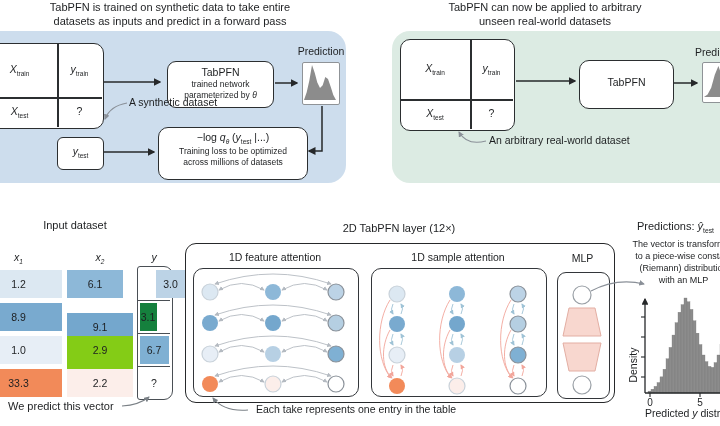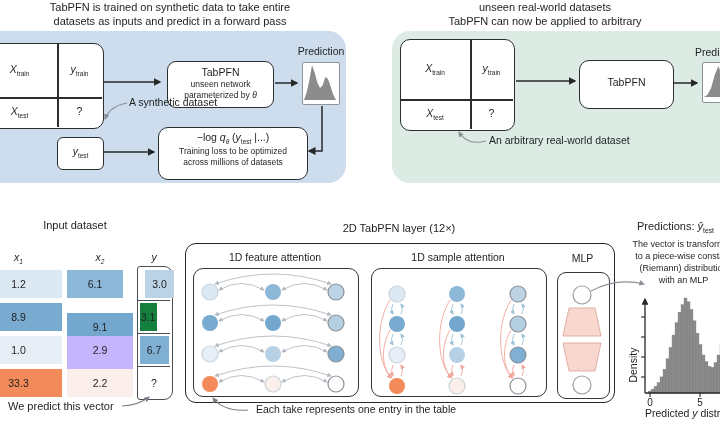--- a/index.html
+++ b/index.html
@@ -33,42 +33,42 @@
 <div class="wbox" style="left:-18px;top:43px;width:120px;height:84px;border-radius:0 10px 10px 0"></div>
 <div class="thinline" style="left:57px;top:43px;width:1.5px;height:84px"></div>
 <div class="thinline" style="left:-18px;top:97px;width:120px;height:1.5px"></div>
 <div class="abs ctr t10" style="left:-18px;top:63px;width:75px"><span class="it">X</span><sub>train</sub></div>
 <div class="abs ctr t10" style="left:57px;top:63px;width:45px"><span class="it">y</span><sub>train</sub></div>
 <div class="abs ctr t10" style="left:-18px;top:105px;width:75px"><span class="it">X</span><sub>test</sub></div>
 <div class="abs ctr t10" style="left:57px;top:105px;width:45px">?</div>
 
 <div class="wbox ctr" style="left:167px;top:61px;width:105px;height:45px">
   <div class="t10" style="margin-top:4px">TabPFN</div>
-  <div class="t85">unseen network</div>
+  <div class="t85">trained network</div>
   <div class="t85"><span>parameterized by </span><span class="it">θ</span></div>
 </div>
 
 <div class="abs ctr t10" style="left:283px;top:45px;width:76px">Prediction</div>
 <div class="abs" style="left:302px;top:62px;width:36px;height:41px;background:#fff;border:1px solid #8f9397;border-radius:2px"></div>
 
 <div class="abs t10" style="left:129px;top:96px">A synthetic dataset</div>
 
 <div class="wbox ctr" style="left:57px;top:137px;width:45px;height:31px;border-radius:6px">
   <div class="t10" style="margin-top:7px"><span class="it">y</span><sub>test</sub></div>
 </div>
 
 <div class="wbox ctr" style="left:158px;top:127px;width:148px;height:51px;border-radius:10px">
   <div class="t10" style="margin-top:3px"><span>−log </span><span class="it">q</span><sub class="it">θ</sub><span> (</span><span class="it">y</span><sub>test</sub><span> |...)</span></div>
   <div class="t85">Training loss to be optimized</div>
   <div class="t85">across millions of datasets</div>
 </div>
 
 <div class="abs ctr t11" style="left:395px;top:3;width:300px">
+  <div>TabPFN can now be applied to arbitrary</div>
   <div>unseen real-world datasets</div>
-  <div>TabPFN can now be applied to arbitrary</div>
 </div>
 
 <div class="panel" style="left:392px;top:31px;width:348px;height:152px;background:#dcebe3"></div>
 
 <div class="wbox" style="left:400px;top:39px;width:113px;height:90px;border-radius:10px"></div>
 <div class="thinline" style="left:470px;top:39px;width:1.5px;height:90px"></div>
 <div class="thinline" style="left:400px;top:99px;width:113px;height:1.5px"></div>
 <div class="abs ctr t10" style="left:400px;top:62px;width:70px"><span class="it">X</span><sub>train</sub></div>
 <div class="abs ctr t10" style="left:470px;top:62px;width:43px"><span class="it">y</span><sub>train</sub></div>
 <div class="abs ctr t10" style="left:400px;top:107px;width:70px"><span class="it">X</span><sub>test</sub></div>
@@ -90,26 +90,26 @@
 <div class="abs ctr t10 it" style="left:137px;top:251px;width:34px"><span>y</span><sub></sub></div>
 
 <div class="abs" style="left:137px;top:266px;width:34px;height:132px;border:1.4px solid #4a4f55;border-radius:3px 9px 9px 3px"></div>
 <div class="abs" style="left:138px;top:300px;width:32px;height:1.2px;background:#4a4f55"></div>
 <div class="abs" style="left:138px;top:333px;width:32px;height:1.2px;background:#4a4f55"></div>
 <div class="abs" style="left:138px;top:366px;width:32px;height:1.2px;background:#4a4f55"></div>
 
 <div id="dataset-cells">
     <div class="abs ctr t10" style="left: -25px; top: 270px; width: 87px; height: 28px; line-height: 28px; background: rgb(220, 232, 242);">1.2</div>
     <div class="abs ctr t10" style="left: 67px; top: 270px; width: 56px; height: 28px; line-height: 28px; background: rgb(141, 184, 216);">6.1</div>
-    <div class="abs ctr t10" style="left: 145px; top: 270px; width: 29px; height: 28px; line-height: 28px; background: rgb(188, 211, 230);">3.0</div>
+    <div class="abs ctr t10" style="left: 156px; top: 270px; width: 29px; height: 28px; line-height: 28px; background: rgb(188, 211, 230);">3.0</div>
     <div class="abs ctr t10" style="left: -25px; top: 303px; width: 87px; height: 28px; line-height: 28px; background: rgb(121, 170, 207);">8.9</div>
     <div class="abs ctr t10" style="left: 67px; top: 303px; width: 66px; height: 28px; line-height: 28px; background: rgb(116, 167, 205); margin-top: 10px;">9.1</div>
     <div class="abs ctr t10" style="left: 139.5px; top: 303px; width: 17px; height: 28px; line-height: 28px; background: #15803d;">3.1</div>
     <div class="abs ctr t10" style="left: -25px; top: 336px; width: 87px; height: 28px; line-height: 28px; background: rgb(231, 238, 246);">1.0</div>
-    <div class="abs ctr t10" style="left: 67px; top: 336px; width: 66px; height: 44px; line-height: 28px; background: #c4b5fd;">2.9</div>
+    <div class="abs ctr t10" style="left: 67px; top: 336px; width: 66px; height: 44px; line-height: 28px; background: #84cc16;">2.9</div>
     <div class="abs ctr t10" style="left: 139.5px; top: 336px; width: 29px; height: 28px; line-height: 28px; background: rgb(127, 176, 211);">6.7</div>
     <div class="abs ctr t10" style="left: -25px; top: 369px; width: 87px; height: 28px; line-height: 28px; background: rgb(242, 138, 89);">33.3</div>
     <div class="abs ctr t10" style="left: 67px; top: 369px; width: 66px; height: 28px; line-height: 28px; background: rgb(252, 238, 234);">2.2</div>
     <div class="abs ctr t10" style="left: 139.5px; top: 369px; width: 29px; height: 28px; line-height: 28px; background: rgb(255, 255, 255);">?</div>
   </div>
 
 <div class="abs t11 nowrap" style="left:8px;top:399px">We predict this vector</div>
 
 <div class="abs ctr t11" style="left:185px;top:221px;width:428px">2D TabPFN layer (12×)</div>
 <div class="abs" style="left:185px;top:243px;width:428px;height:158px;border:1.5px solid #26282a;border-radius:11px"></div>

